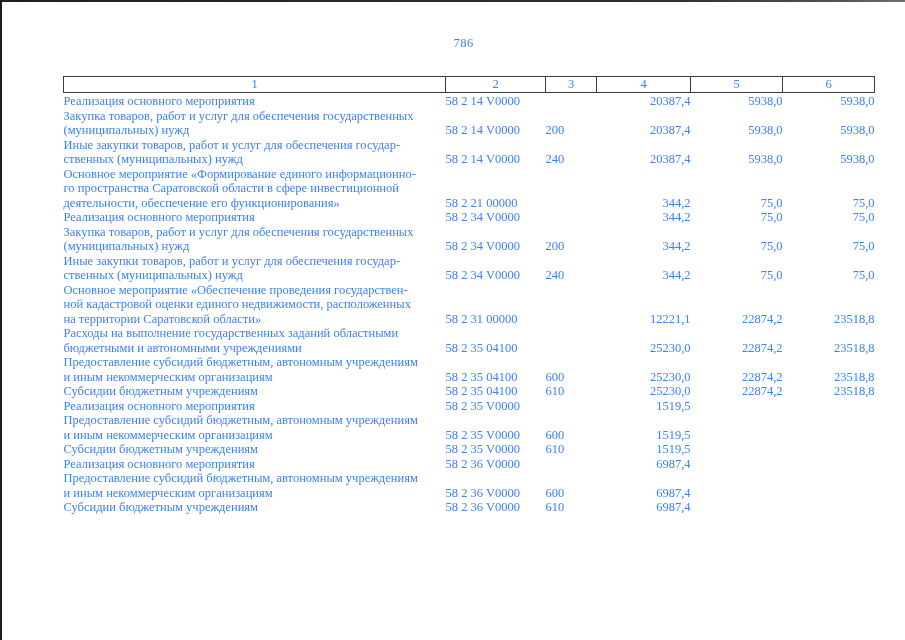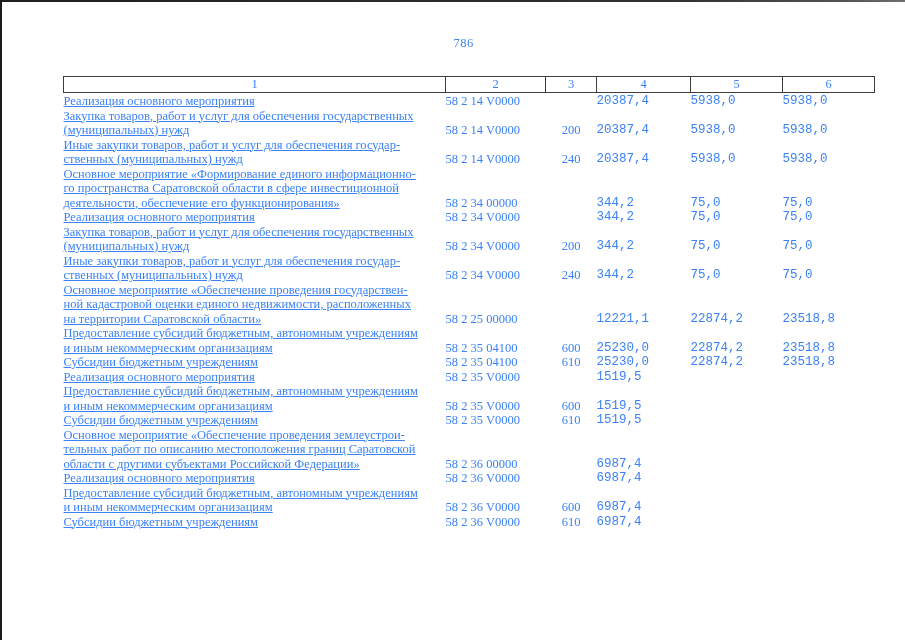--- a/index.html
+++ b/index.html
@@ -53,24 +53,24 @@
     height: 15px;
     text-align: center;
     padding: 0;
   }
   table.budget-table td {
     font-size: 12.5px;
     line-height: 14.5px;
     vertical-align: bottom;
     padding: 0;
   }
-  td.c1 { padding-left: 7px; white-space: pre-line; text-decoration: underline; }
+  td.c1 { padding-left: 7px; white-space: pre-line; }
   td.c2 { padding-left: 13px; white-space: nowrap; margin-top: 10px; }
-  td.c3 { text-align: center; }
-  td.c4, td.c5, td.c6 { text-align: left; padding-right: 6px; font-family: Liberation Mono, monospace; }
+  td.c3 { }
+  td.c4, td.c5, td.c6 { text-align: right; padding-right: 6px; }
   tbody tr:first-child td { padding-top: 1px; }
 </style>
 </head>
 <body>
 
 <div class="page">
   <div class="edge-top"></div>
   <div class="edge-left"></div>
   <div class="edge-right"></div>
 
@@ -119,21 +119,21 @@
         <td class="c2">58 2 14 V0000</td>
         <td class="c3">240</td>
         <td class="c4">20387,4</td>
         <td class="c5">5938,0</td>
         <td class="c6">5938,0</td>
       </tr>
       <tr>
         <td class="c1">Основное мероприятие «Формирование единого информационно-
 го пространства Саратовской области в сфере инвестиционной
 деятельности, обеспечение его функционирования»</td>
-        <td class="c2">58 2 34 00000</td>
+        <td class="c2">58 2 21 00000</td>
         <td class="c3"></td>
         <td class="c4">344,2</td>
         <td class="c5">75,0</td>
         <td class="c6">75,0</td>
       </tr>
       <tr>
         <td class="c1">Реализация основного мероприятия</td>
         <td class="c2">58 2 34 V0000</td>
         <td class="c3"></td>
         <td class="c4">344,2</td>
@@ -155,23 +155,32 @@
         <td class="c2">58 2 34 V0000</td>
         <td class="c3">240</td>
         <td class="c4">344,2</td>
         <td class="c5">75,0</td>
         <td class="c6">75,0</td>
       </tr>
       <tr>
         <td class="c1">Основное мероприятие «Обеспечение проведения государствен-
 ной кадастровой оценки единого недвижимости, расположенных
 на территории Саратовской области»</td>
-        <td class="c2">58 2 25 00000</td>
+        <td class="c2">58 2 31 00000</td>
         <td class="c3"></td>
         <td class="c4">12221,1</td>
+        <td class="c5">22874,2</td>
+        <td class="c6">23518,8</td>
+      </tr>
+      <tr>
+        <td class="c1">Расходы на выполнение государственных заданий областными
+бюджетными и автономными учреждениями</td>
+        <td class="c2">58 2 35 04100</td>
+        <td class="c3"></td>
+        <td class="c4">25230,0</td>
         <td class="c5">22874,2</td>
         <td class="c6">23518,8</td>
       </tr>
       <tr>
         <td class="c1">Предоставление субсидий бюджетным, автономным учреждениям
 и иным некоммерческим организациям</td>
         <td class="c2">58 2 35 04100</td>
         <td class="c3">600</td>
         <td class="c4">25230,0</td>
         <td class="c5">22874,2</td>
@@ -204,30 +213,20 @@
       </tr>
       <tr>
         <td class="c1">Субсидии бюджетным учреждениям</td>
         <td class="c2">58 2 35 V0000</td>
         <td class="c3">610</td>
         <td class="c4">1519,5</td>
         <td class="c5"></td>
         <td class="c6"></td>
       </tr>
       <tr>
-        <td class="c1">Основное мероприятие «Обеспечение проведения землеустрои-
-тельных работ по описанию местоположения границ Саратовской
-области с другими субъектами Российской Федерации»</td>
-        <td class="c2">58 2 36 00000</td>
-        <td class="c3"></td>
-        <td class="c4">6987,4</td>
-        <td class="c5"></td>
-        <td class="c6"></td>
-      </tr>
-      <tr>
         <td class="c1">Реализация основного мероприятия</td>
         <td class="c2">58 2 36 V0000</td>
         <td class="c3"></td>
         <td class="c4">6987,4</td>
         <td class="c5"></td>
         <td class="c6"></td>
       </tr>
       <tr>
         <td class="c1">Предоставление субсидий бюджетным, автономным учреждениям
 и иным некоммерческим организациям</td>

